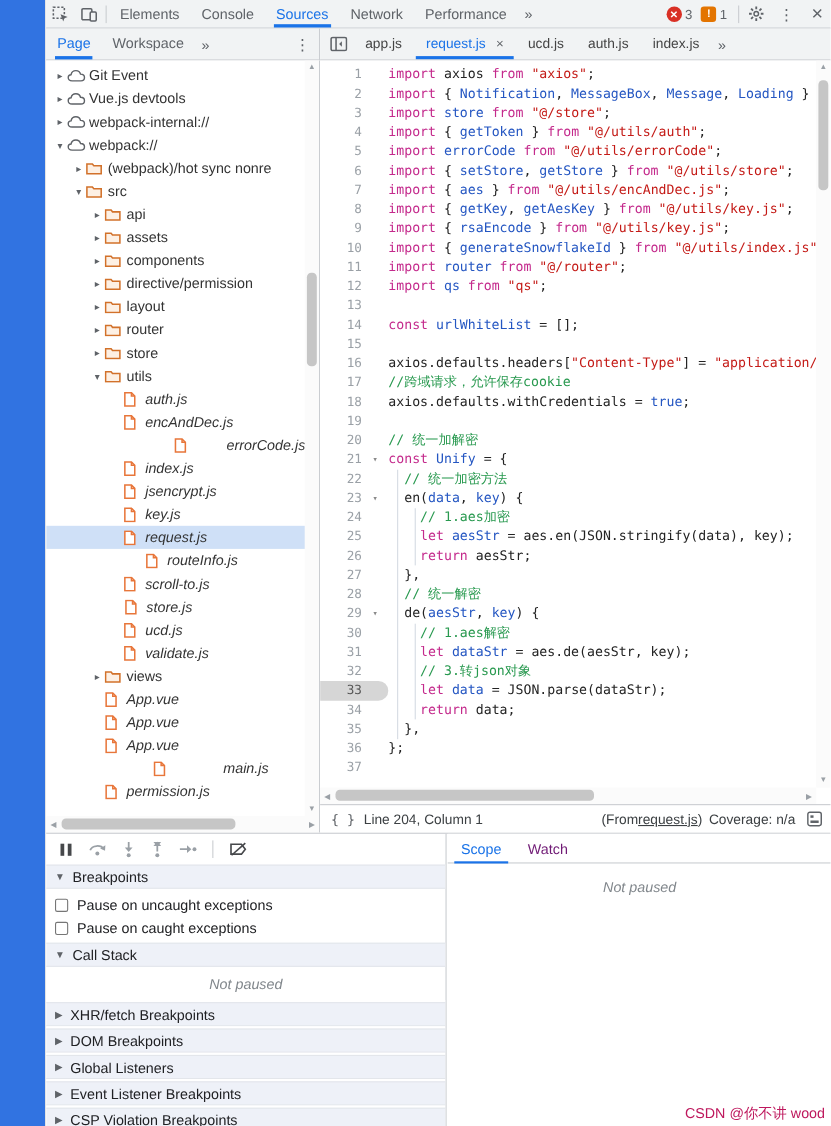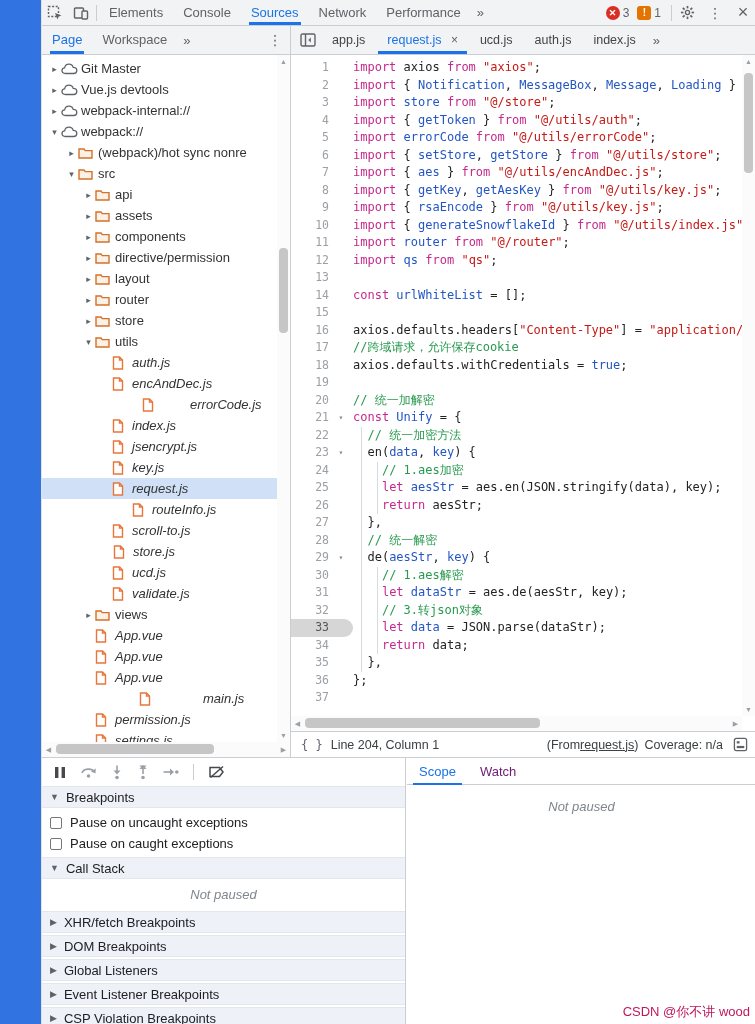--- a/index.html
+++ b/index.html
@@ -194,21 +194,21 @@
 
     <div class="tree">
       <div class="tree-rows" id="tree-rows">
           <div class="trow" style="padding-left: 6px;">
             <span class="arr">▸</span>
             <span class="ticon">
               <svg width="17" height="12" viewBox="0 0 17 12">
                 <path d="M4.5 10.5 C2 10.5 1 9 1 7.5 C1 6 2.2 5 3.6 4.9 C4 2.7 5.8 1.2 8 1.2 C10 1.2 11.7 2.5 12.2 4.4 C14.2 4.4 15.8 5.7 15.8 7.5 C15.8 9.2 14.5 10.5 12.6 10.5 Z" fill="none" stroke="#5f6368" stroke-width="1.3"></path>
               </svg>
             </span>
-            <span class="tlabel">Git Master</span>
+            <span class="tlabel">Git Event</span>
           </div>
           <div class="trow" style="padding-left: 6px;">
             <span class="arr">▸</span>
             <span class="ticon">
               <svg width="17" height="12" viewBox="0 0 17 12">
                 <path d="M4.5 10.5 C2 10.5 1 9 1 7.5 C1 6 2.2 5 3.6 4.9 C4 2.7 5.8 1.2 8 1.2 C10 1.2 11.7 2.5 12.2 4.4 C14.2 4.4 15.8 5.7 15.8 7.5 C15.8 9.2 14.5 10.5 12.6 10.5 Z" fill="none" stroke="#5f6368" stroke-width="1.3"></path>
               </svg>
             </span>
             <span class="tlabel">Vue.js devtools</span>
           </div>
@@ -333,21 +333,21 @@
           <div class="trow" style="padding-left: 57px;">
             <span class="arr"></span>
             <span class="ticon">
               <svg width="12" height="14" viewBox="0 0 12 14">
                 <path d="M1.5 1 L7.5 1 L10.5 4 L10.5 13 L1.5 13 Z" fill="#fff" stroke="#e8763a" stroke-width="1.4"></path>
                 <path d="M7.5 1 L7.5 4 L10.5 4" fill="none" stroke="#e8763a" stroke-width="1.4"></path>
               </svg>
             </span>
             <span class="tlabel it">encAndDec.js</span>
           </div>
-          <div class="trow" style="padding-left: 59px; gap: 28px;">
+          <div class="trow" style="padding-left: 75px; gap: 28px;">
             <span class="arr"></span>
             <span class="ticon">
               <svg width="12" height="14" viewBox="0 0 12 14">
                 <path d="M1.5 1 L7.5 1 L10.5 4 L10.5 13 L1.5 13 Z" fill="#fff" stroke="#e8763a" stroke-width="1.4"></path>
                 <path d="M7.5 1 L7.5 4 L10.5 4" fill="none" stroke="#e8763a" stroke-width="1.4"></path>
               </svg>
             </span>
             <span class="tlabel it">errorCode.js</span>
           </div>
           <div class="trow" style="padding-left: 57px;">
@@ -491,30 +491,20 @@
           </div>
           <div class="trow" style="padding-left: 40px; text-align: center;">
             <span class="arr"></span>
             <span class="ticon">
               <svg width="12" height="14" viewBox="0 0 12 14">
                 <path d="M1.5 1 L7.5 1 L10.5 4 L10.5 13 L1.5 13 Z" fill="#fff" stroke="#e8763a" stroke-width="1.4"></path>
                 <path d="M7.5 1 L7.5 4 L10.5 4" fill="none" stroke="#e8763a" stroke-width="1.4"></path>
               </svg>
             </span>
             <span class="tlabel it">permission.js</span>
-          </div>
-          <div class="trow" style="padding-left: 40px;">
-            <span class="arr"></span>
-            <span class="ticon">
-              <svg width="12" height="14" viewBox="0 0 12 14">
-                <path d="M1.5 1 L7.5 1 L10.5 4 L10.5 13 L1.5 13 Z" fill="#fff" stroke="#e8763a" stroke-width="1.4"></path>
-                <path d="M7.5 1 L7.5 4 L10.5 4" fill="none" stroke="#e8763a" stroke-width="1.4"></path>
-              </svg>
-            </span>
-            <span class="tlabel it">settings.js</span>
           </div>
         </div>
       <div class="vscroll">
         <span class="sb-arrow" style="top:0;">▲</span>
         <div class="vthumb" style="top:193px;height:85px;"></div>
         <span class="sb-arrow" style="bottom:0;">▼</span>
       </div>
       <div class="hscroll" style="right:0;">
         <span class="sb-arrow" style="left:0;top:1px;">◀</span>
         <div class="hthumb" style="left:14px;width:158px;"></div>

